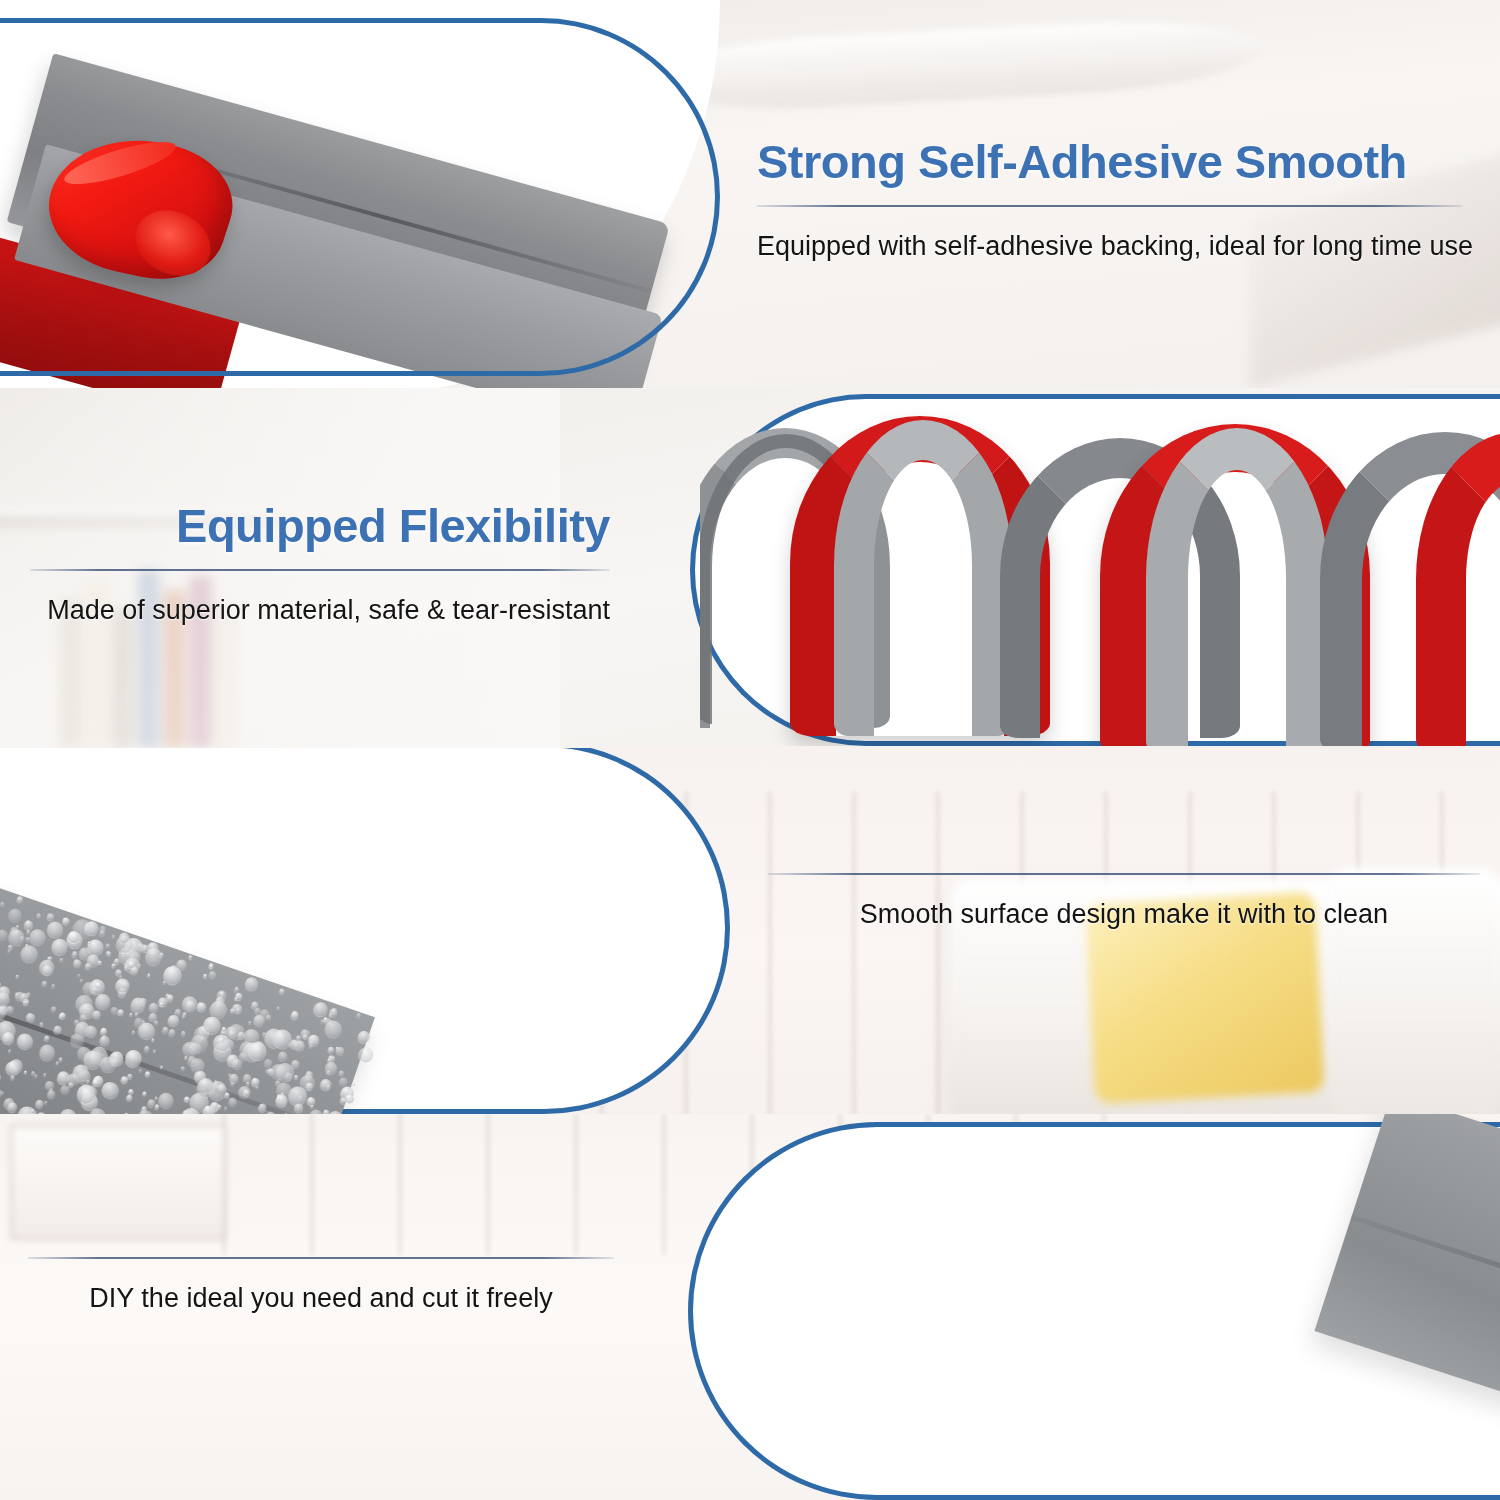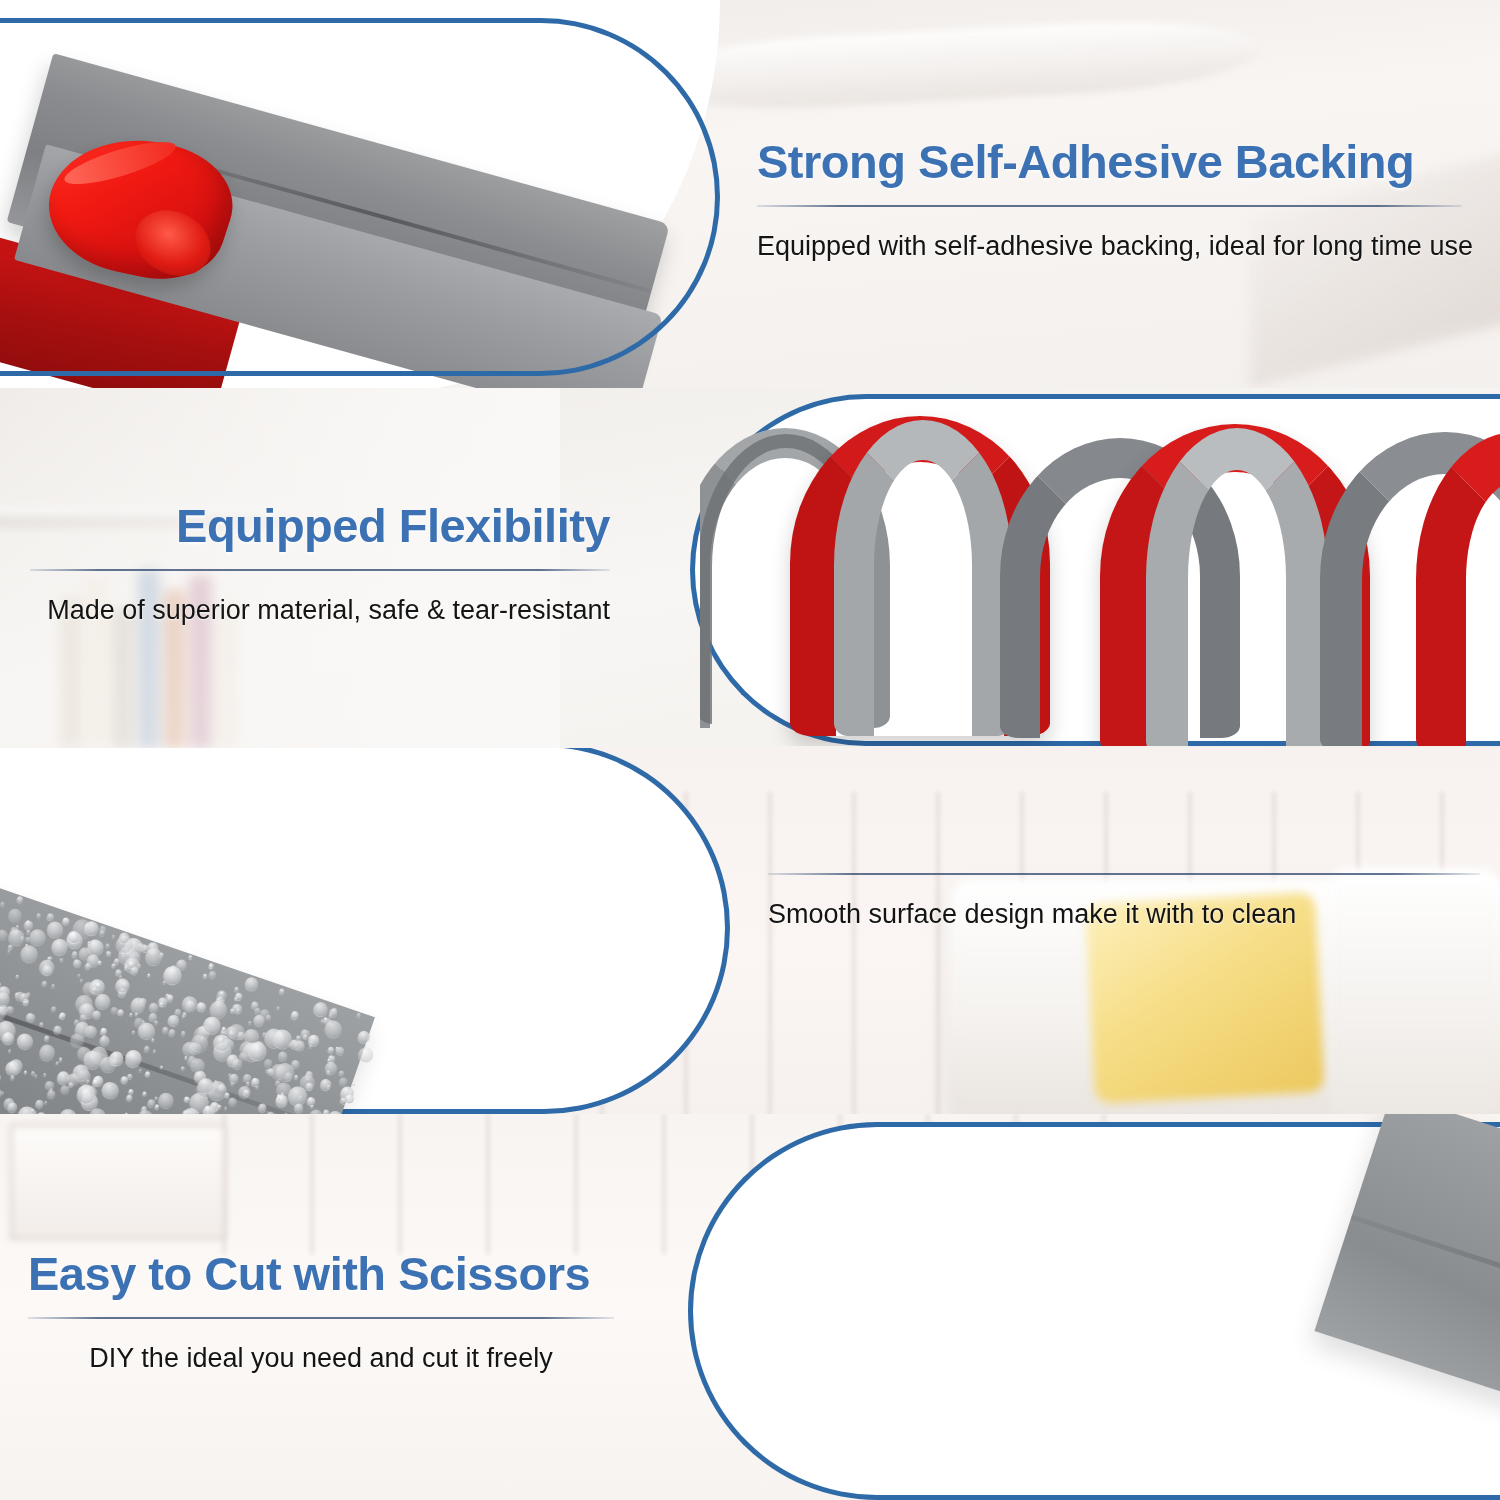--- a/index.html
+++ b/index.html
@@ -25,20 +25,21 @@
   }
   .rule{
     height:2px;
     background:linear-gradient(90deg,rgba(60,90,130,0.15),rgba(45,70,110,0.75) 12%,rgba(45,70,110,0.75) 88%,rgba(60,90,130,0.12));
   }
   .sub{
     color:#141414;
     font-size:27px;
     white-space:nowrap;
     text-shadow:0 1px 2px rgba(255,255,255,0.8);
+    text-align:center;
   }
 
   
   #p1{left:0;top:0;width:1500px;height:392px;background:#f6f3f1;}
   #p1 .scene{
     position:absolute;inset:0;
     background:linear-gradient(175deg,#efeae6 0%,#f8f5f3 38%,#f4f0ed 100%);
   }
   #p1 .ceil{
     position:absolute;left:640px;top:30px;width:620px;height:70px;
@@ -264,21 +265,21 @@
         <div class="vinyl1seam"></div>
         <div class="red1-curl"></div>
         <div class="red1-curl-in"></div>
         <div class="red1-edge"></div>
       </div>
     </div>
 
     <div class="arc"></div>
 
     <div class="txt" style="left:757px;top:132px;">
-      <div class="head" style="font-size:47px;line-height:60px;">Strong Self-Adhesive Backing</div>
+      <div class="head" style="font-size:47px;line-height:60px;">Strong Self-Adhesive Smooth</div>
       <div class="rule" style="width:705px;margin-top:13px;"></div>
       <div class="sub" style="margin-top:24px;">Equipped with self-adhesive backing, ideal for long time use</div>
     </div>
   </div>
 
   <div class="panel" id="p2">
     <div class="scene"></div>
     <div class="shelf"></div>
     <div class="books">
       <i style="left:0px;  height:150px;background:#e9e3da;"></i>
@@ -744,19 +745,18 @@
     <div class="cab"></div>
 
     <div class="arcL">
       <div class="cut-strip">
         <div class="seam"></div>
       </div>
 
     </div>
 
     <div class="txt" style="left:28px;top:130px;width:586px;">
-      <div class="head" style="font-size:47px;line-height:60px;">Easy to Cut with Scissors</div>
       <div class="rule" style="width:586px;margin-top:13px;"></div>
       <div class="sub" style="margin-top:24px;text-align:center;">DIY the ideal you need and cut it freely</div>
     </div>
   </div>
 
 </div>
 
 </body></html>

